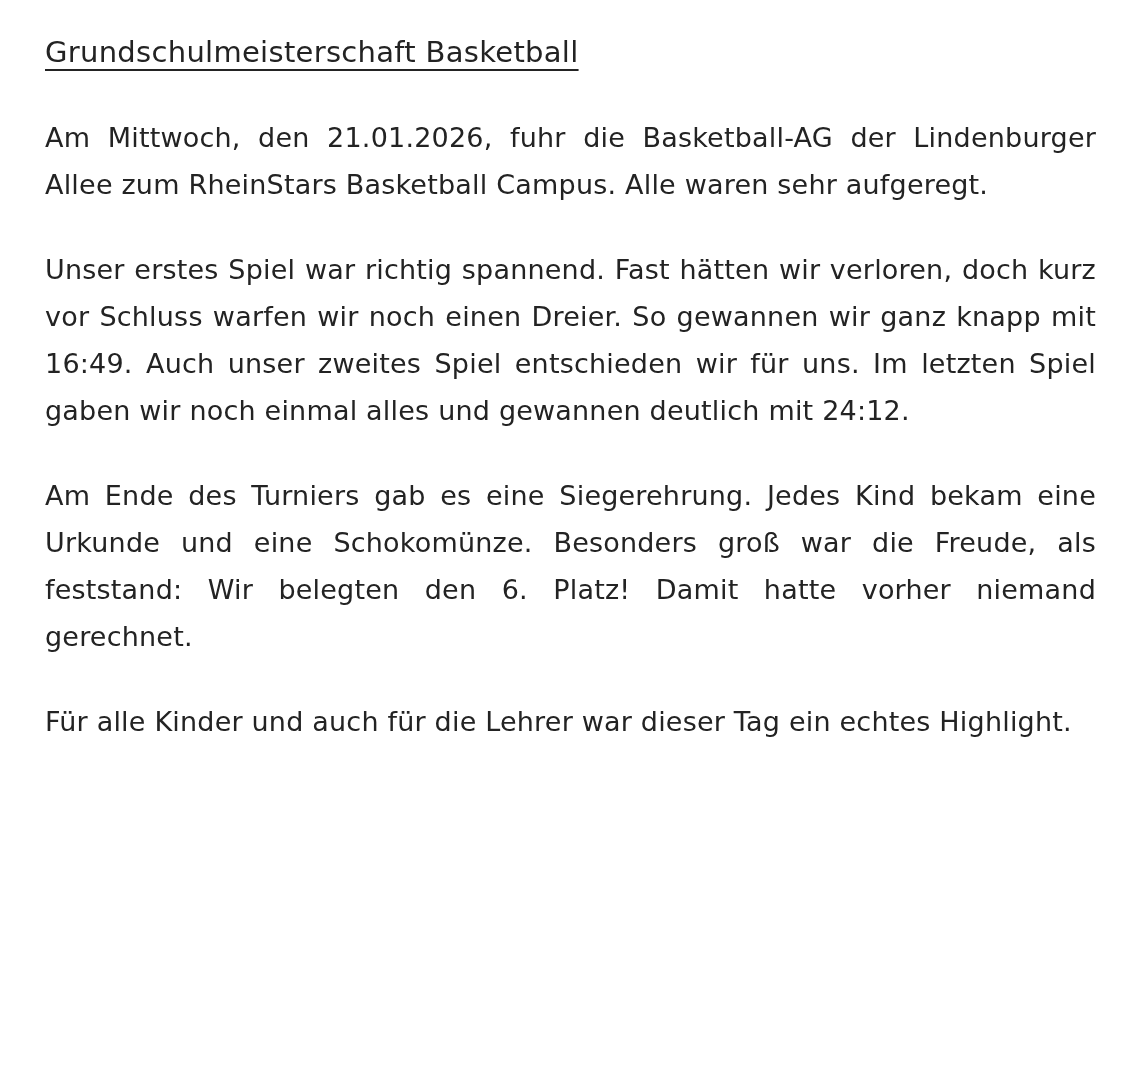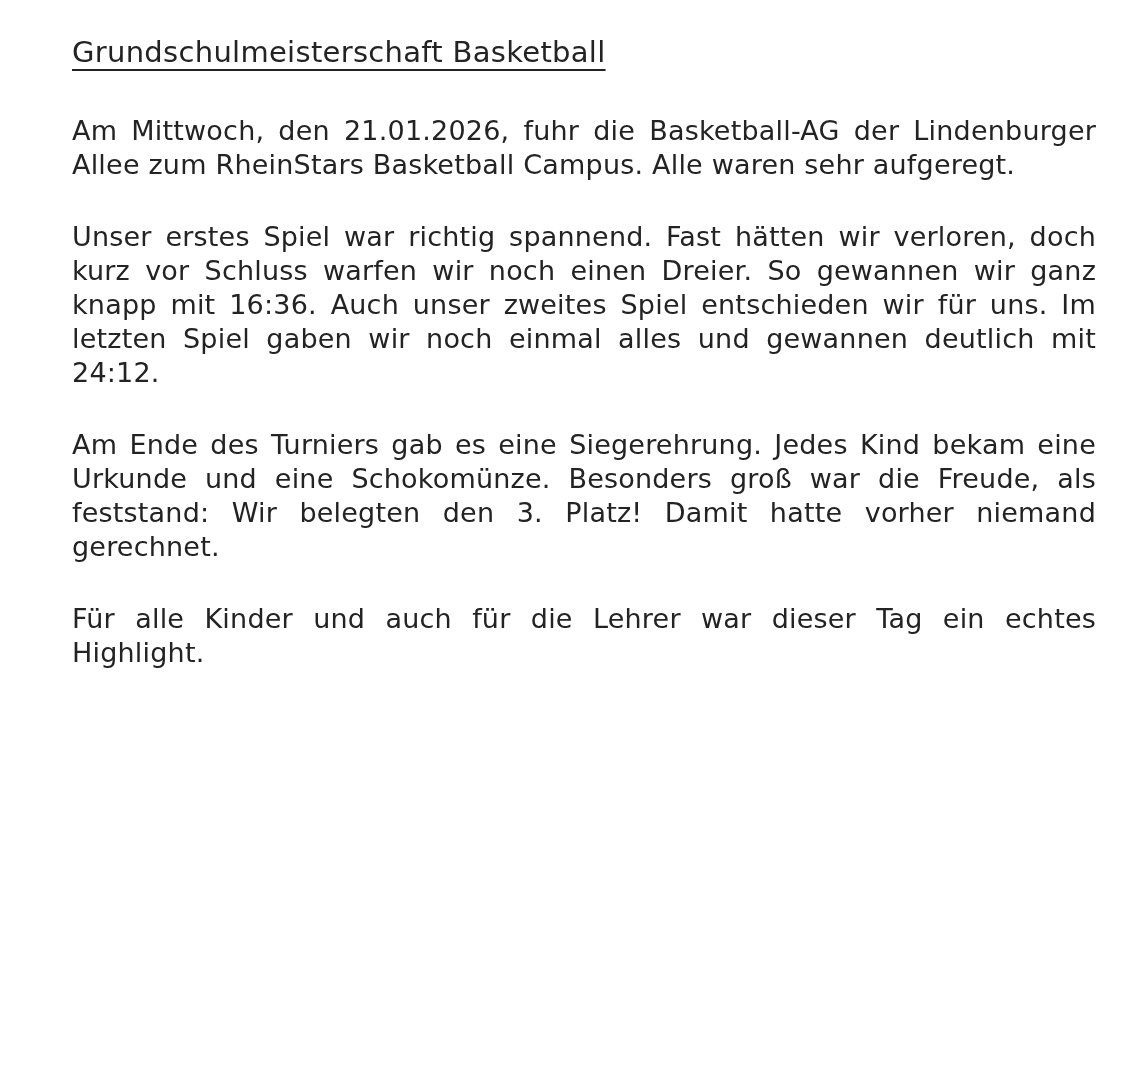--- a/index.html
+++ b/index.html
@@ -8,56 +8,56 @@
     padding: 0;
     background: #ffffff;
   }
   .page {
     position: relative;
     width: 1140px;
     height: 1092px;
     margin: 0 auto;
     background: #ffffff;
     box-sizing: border-box;
-    padding: 34px 44px 0 72px;
+    padding: 34px 44px 0 45px;
     overflow: hidden;
     font-family: "DejaVu Sans", sans-serif;
     color: #232323;
   }
   .doc-title {
     font-size: 29px;
     font-weight: 400;
     line-height: 1.25;
     margin: 0 0 44px 0;
     text-decoration: underline;
     text-underline-offset: 7px;
     text-decoration-thickness: 2px;
     letter-spacing: 0.3px;
   }
   .doc-paragraph {
     font-size: 27px;
     font-weight: 400;
-    line-height: 34px;
+    line-height: 47px;
     letter-spacing: 0.2px;
     margin: 0 0 38px 0;
     text-align: justify;
     text-justify: inter-word;
   }
   .doc-paragraph:last-child {
     margin-bottom: 8px;
   }
 </style>
 </head>
 <body>
 
 <div class="page">
   <h1 class="doc-title">Grundschulmeisterschaft Basketball</h1>
 
   <p class="doc-paragraph">Am Mittwoch, den 21.01.2026, fuhr die Basketball-AG der Lindenburger Allee zum RheinStars Basketball Campus. Alle waren sehr aufgeregt.</p>
 
 
-  <p class="doc-paragraph">Unser erstes Spiel war richtig spannend. Fast hätten wir verloren, doch kurz vor Schluss warfen wir noch einen Dreier. So gewannen wir ganz knapp mit 16:36. Auch unser zweites Spiel entschieden wir für uns. Im letzten Spiel gaben wir noch einmal alles und gewannen deutlich mit 24:12.</p>
+  <p class="doc-paragraph">Unser erstes Spiel war richtig spannend. Fast hätten wir verloren, doch kurz vor Schluss warfen wir noch einen Dreier. So gewannen wir ganz knapp mit 16:49. Auch unser zweites Spiel entschieden wir für uns. Im letzten Spiel gaben wir noch einmal alles und gewannen deutlich mit 24:12.</p>
 
-  <p class="doc-paragraph">Am Ende des Turniers gab es eine Siegerehrung. Jedes Kind bekam eine Urkunde und eine Schokomünze. Besonders groß war die Freude, als feststand: Wir belegten den 3. Platz! Damit hatte vorher niemand gerechnet.</p>
+  <p class="doc-paragraph">Am Ende des Turniers gab es eine Siegerehrung. Jedes Kind bekam eine Urkunde und eine Schokomünze. Besonders groß war die Freude, als feststand: Wir belegten den 6. Platz! Damit hatte vorher niemand gerechnet.</p>
 
 
   <p class="doc-paragraph">Für alle Kinder und auch für die Lehrer war dieser Tag ein echtes Highlight.</p>
 </div>
 
 </body></html>

